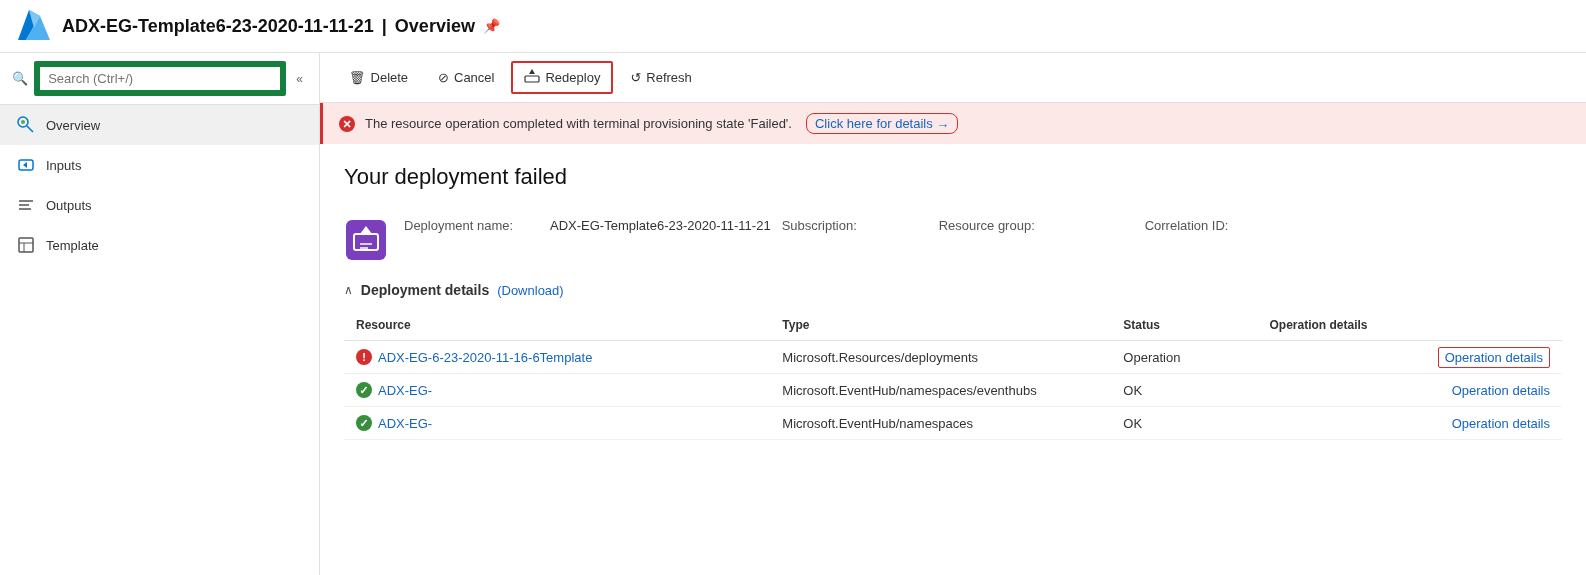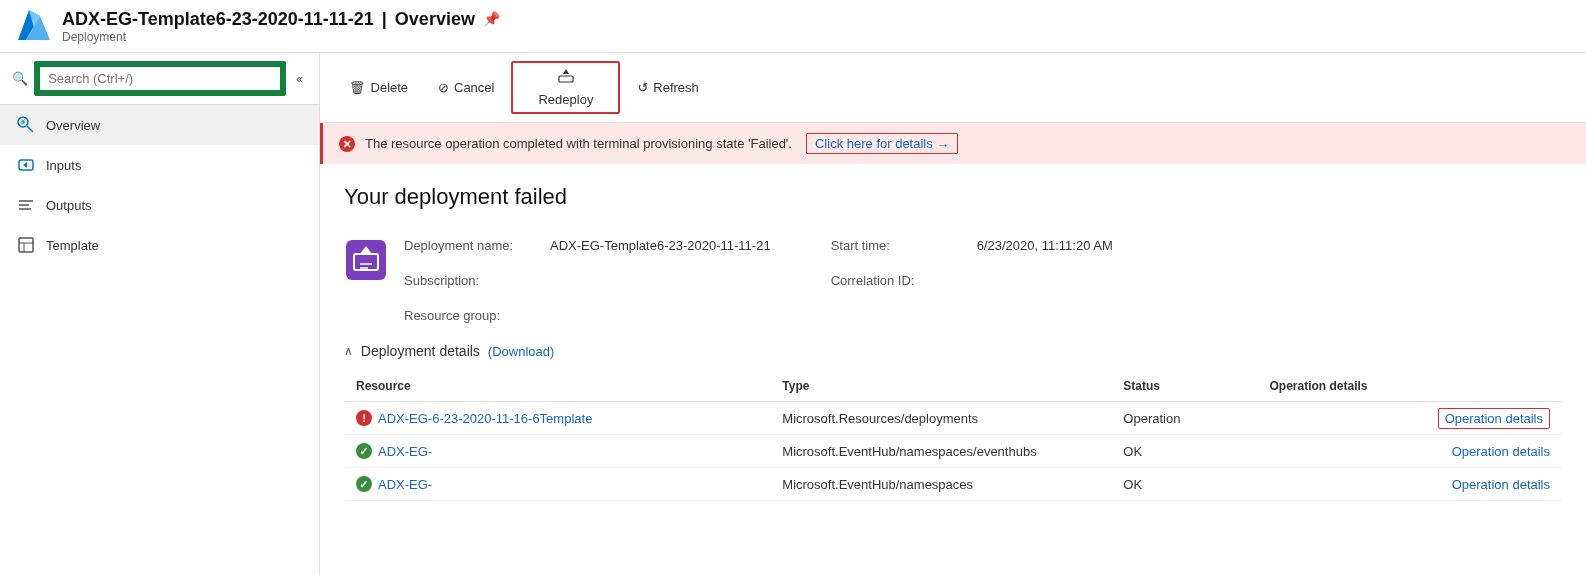--- a/index.html
+++ b/index.html
@@ -24,43 +24,43 @@
     .nav-item { display: flex; align-items: center; padding: 10px 16px; cursor: pointer; gap: 10px; font-size: 13px; color: #333; }
     .nav-item.active { background: #f0f0f0; font-weight: 500; }
     .nav-icon { width: 20px; height: 20px; display: flex; align-items: center; justify-content: center; flex-shrink: 0; }
 
     
     .content { flex: 1; overflow-y: auto; }
 
     
     .toolbar { display: flex; align-items: center; padding: 8px 16px; border-bottom: 1px solid #e0e0e0; gap: 4px; }
     .toolbar-btn { display: flex; align-items: center; gap: 5px; padding: 6px 12px; border: 1px solid transparent; background: transparent; cursor: pointer; font-size: 13px; color: #333; border-radius: 2px; }
-    .toolbar-btn.highlighted { border: 2px solid #d32f2f; padding: 5px 25px; flex-direction: column; }
+    .toolbar-btn.highlighted { border: 2px solid #d32f2f; padding: 5px 11px; }
 
     
     .alert-banner { background: #fde8e8; border-left: 3px solid #d32f2f; padding: 10px 16px; display: flex; align-items: center; gap: 10px; margin: 0; }
     .alert-text { font-size: 13px; color: #333; }
-    .alert-link { color: #1565c0; cursor: pointer; text-decoration: none; border: 1px solid #d32f2f; padding: 2px 8px; margin-left: 4px; border-radius: 1px; display: inline-flex; align-items: center; gap: 4px; }
+    .alert-link { color: #1565c0; cursor: pointer; text-decoration: none; border: 1px solid #d32f2f; padding: 2px 8px; margin-left: 4px; border-radius: 8px; display: inline-flex; align-items: center; gap: 4px; }
 
     
     .page-content { padding: 20px 24px; }
     .page-heading { font-size: 22px; font-weight: 300; color: #111; margin-bottom: 28px; }
 
     
     .deployment-info { display: flex; align-items: flex-start; gap: 16px; margin-bottom: 20px; }
     .deployment-icon { width: 44px; height: 44px; flex-shrink: 0; }
     .deployment-details { display: flex; gap: 60px; }
-    .detail-col { display: flex; flex-direction: column; gap: 20px; }
+    .detail-col { display: flex; flex-direction: row; gap: 11px; }
     .detail-row { display: flex; gap: 6px; font-size: 13px; }
     .detail-label { color: #555; min-width: 140px; }
     .detail-value { color: #333; }
 
     
     .section-header { display: flex; align-items: center; gap: 8px; margin-bottom: 12px; }
-    .section-title { font-size: 14px; font-weight: 400; }
+    .section-title { font-size: 14px; font-weight: 700; }
     .download-link { color: #1565c0; cursor: pointer; font-size: 13px; }
     .chevron { font-size: 12px; color: #555; }
 
     
     .deployment-table { width: 100%; border-collapse: collapse; }
     .deployment-table th { text-align: left; font-size: 12px; font-weight: 600; color: #333; padding: 8px 12px; border-bottom: 1px solid #e0e0e0; }
     .deployment-table td { padding: 8px 12px; border-bottom: 1px solid #f0f0f0; font-size: 13px; vertical-align: middle; }
     .col-resource { width: 35%; }
     .col-type { width: 28%; }
     .col-status { width: 12%; }
@@ -85,21 +85,20 @@
       <polygon points="13,2 24,8 18,20" fill="#7dc6f7"></polygon>
     </svg>
   </div>
   <div class="header-title-group">
     <div class="header-title">
       <span>ADX-EG-Template6-23-2020-11-11-21</span>
       <span> | </span>
       <span>Overview</span>
       <span class="pin-icon">📌</span>
     </div>
-    <div class="header-subtitle">Deployment</div>
   </div>
 </div>
 
 <div class="main-layout">
 
   <div class="sidebar">
     <div class="search-bar">
       <span>🔍</span>
       <input class="search-input" type="text" placeholder="Search (Ctrl+/)" style="">
       <span class="collapse-btn">«</span>
@@ -203,24 +202,20 @@
             <div class="detail-row">
               <span class="detail-label">Subscription:</span>
               <span class="detail-value"></span>
             </div>
             <div class="detail-row">
               <span class="detail-label">Resource group:</span>
               <span class="detail-value"></span>
             </div>
           </div>
           <div class="detail-col">
-            <div class="detail-row">
-              <span class="detail-label">Start time:</span>
-              <span class="detail-value">6/23/2020, 11:11:20 AM</span>
-            </div>
             <div class="detail-row">
               <span class="detail-label">Correlation ID:</span>
               <span class="detail-value"></span>
             </div>
           </div>
         </div>
       </div>
 
       <div class="section-header">
         <span class="chevron">∧</span>

